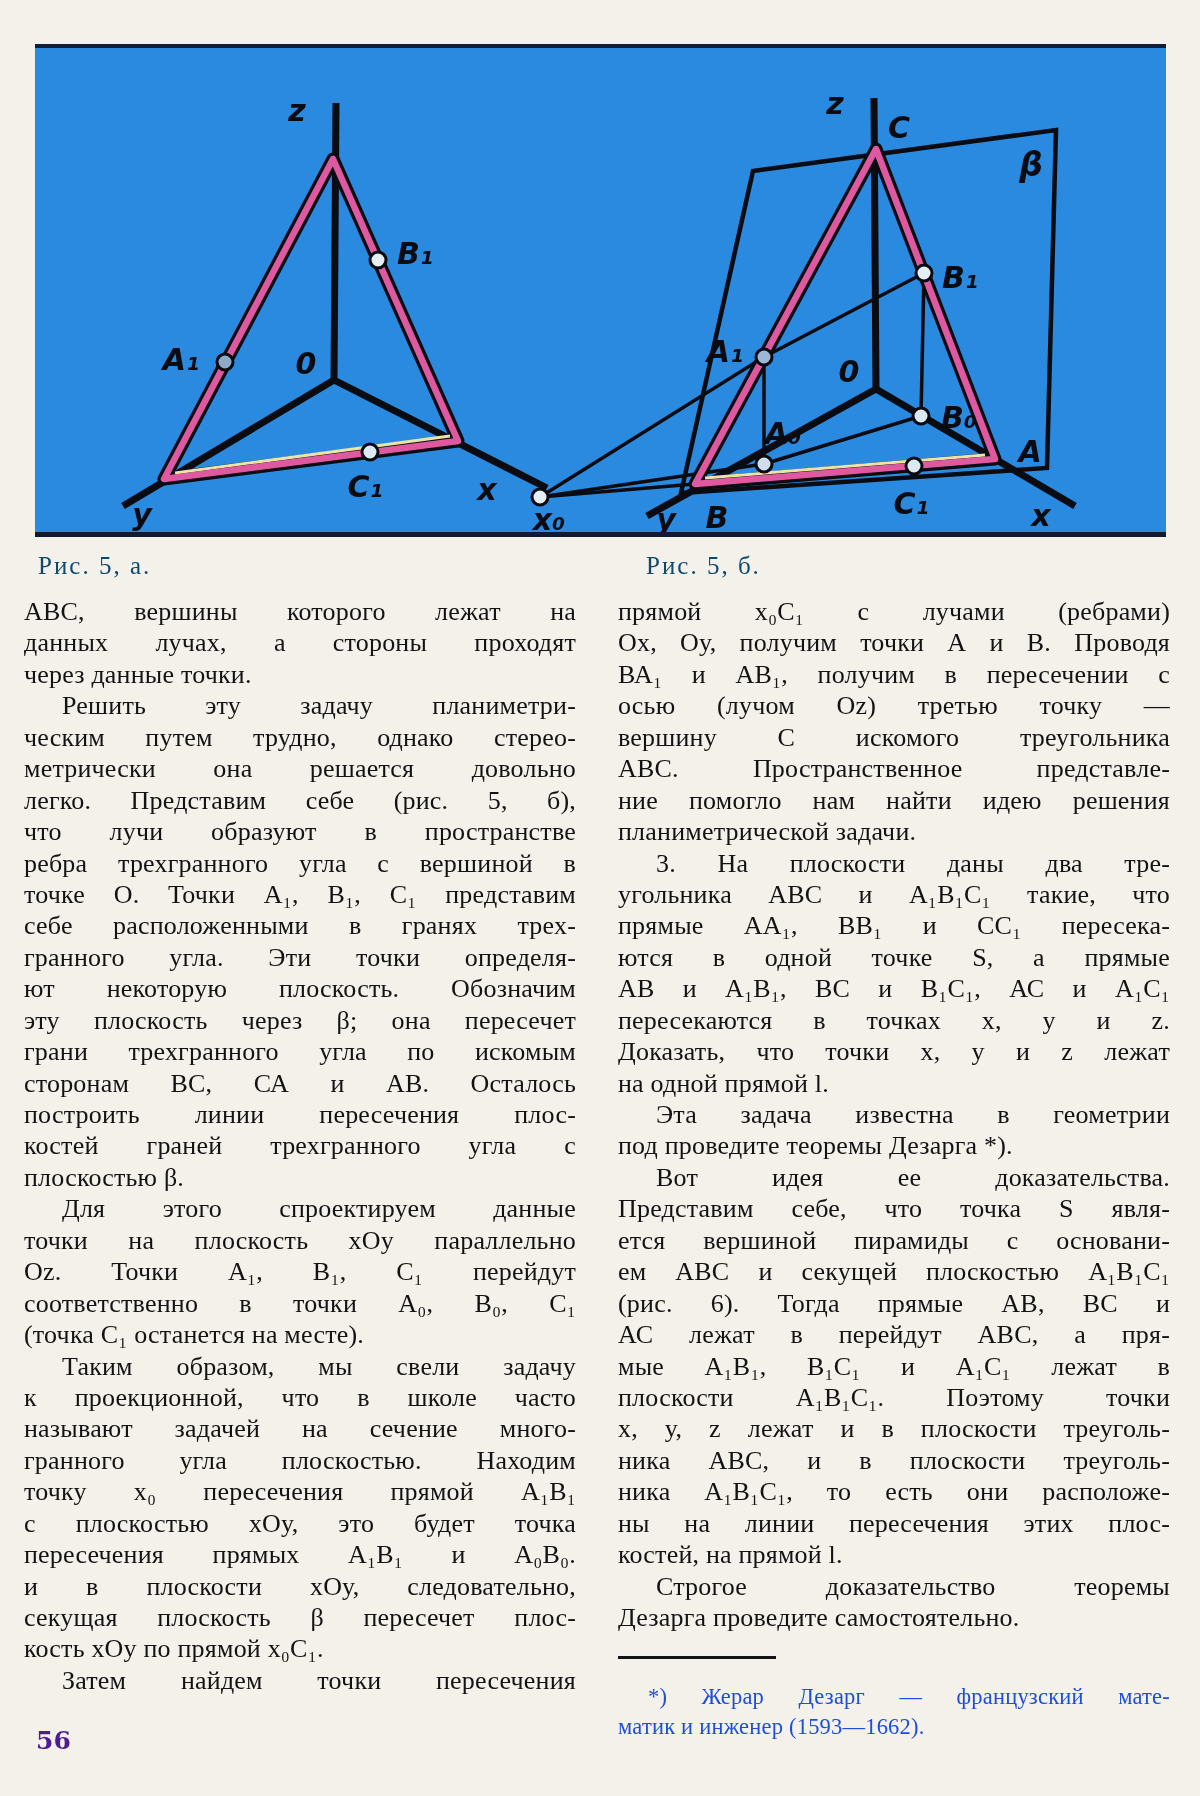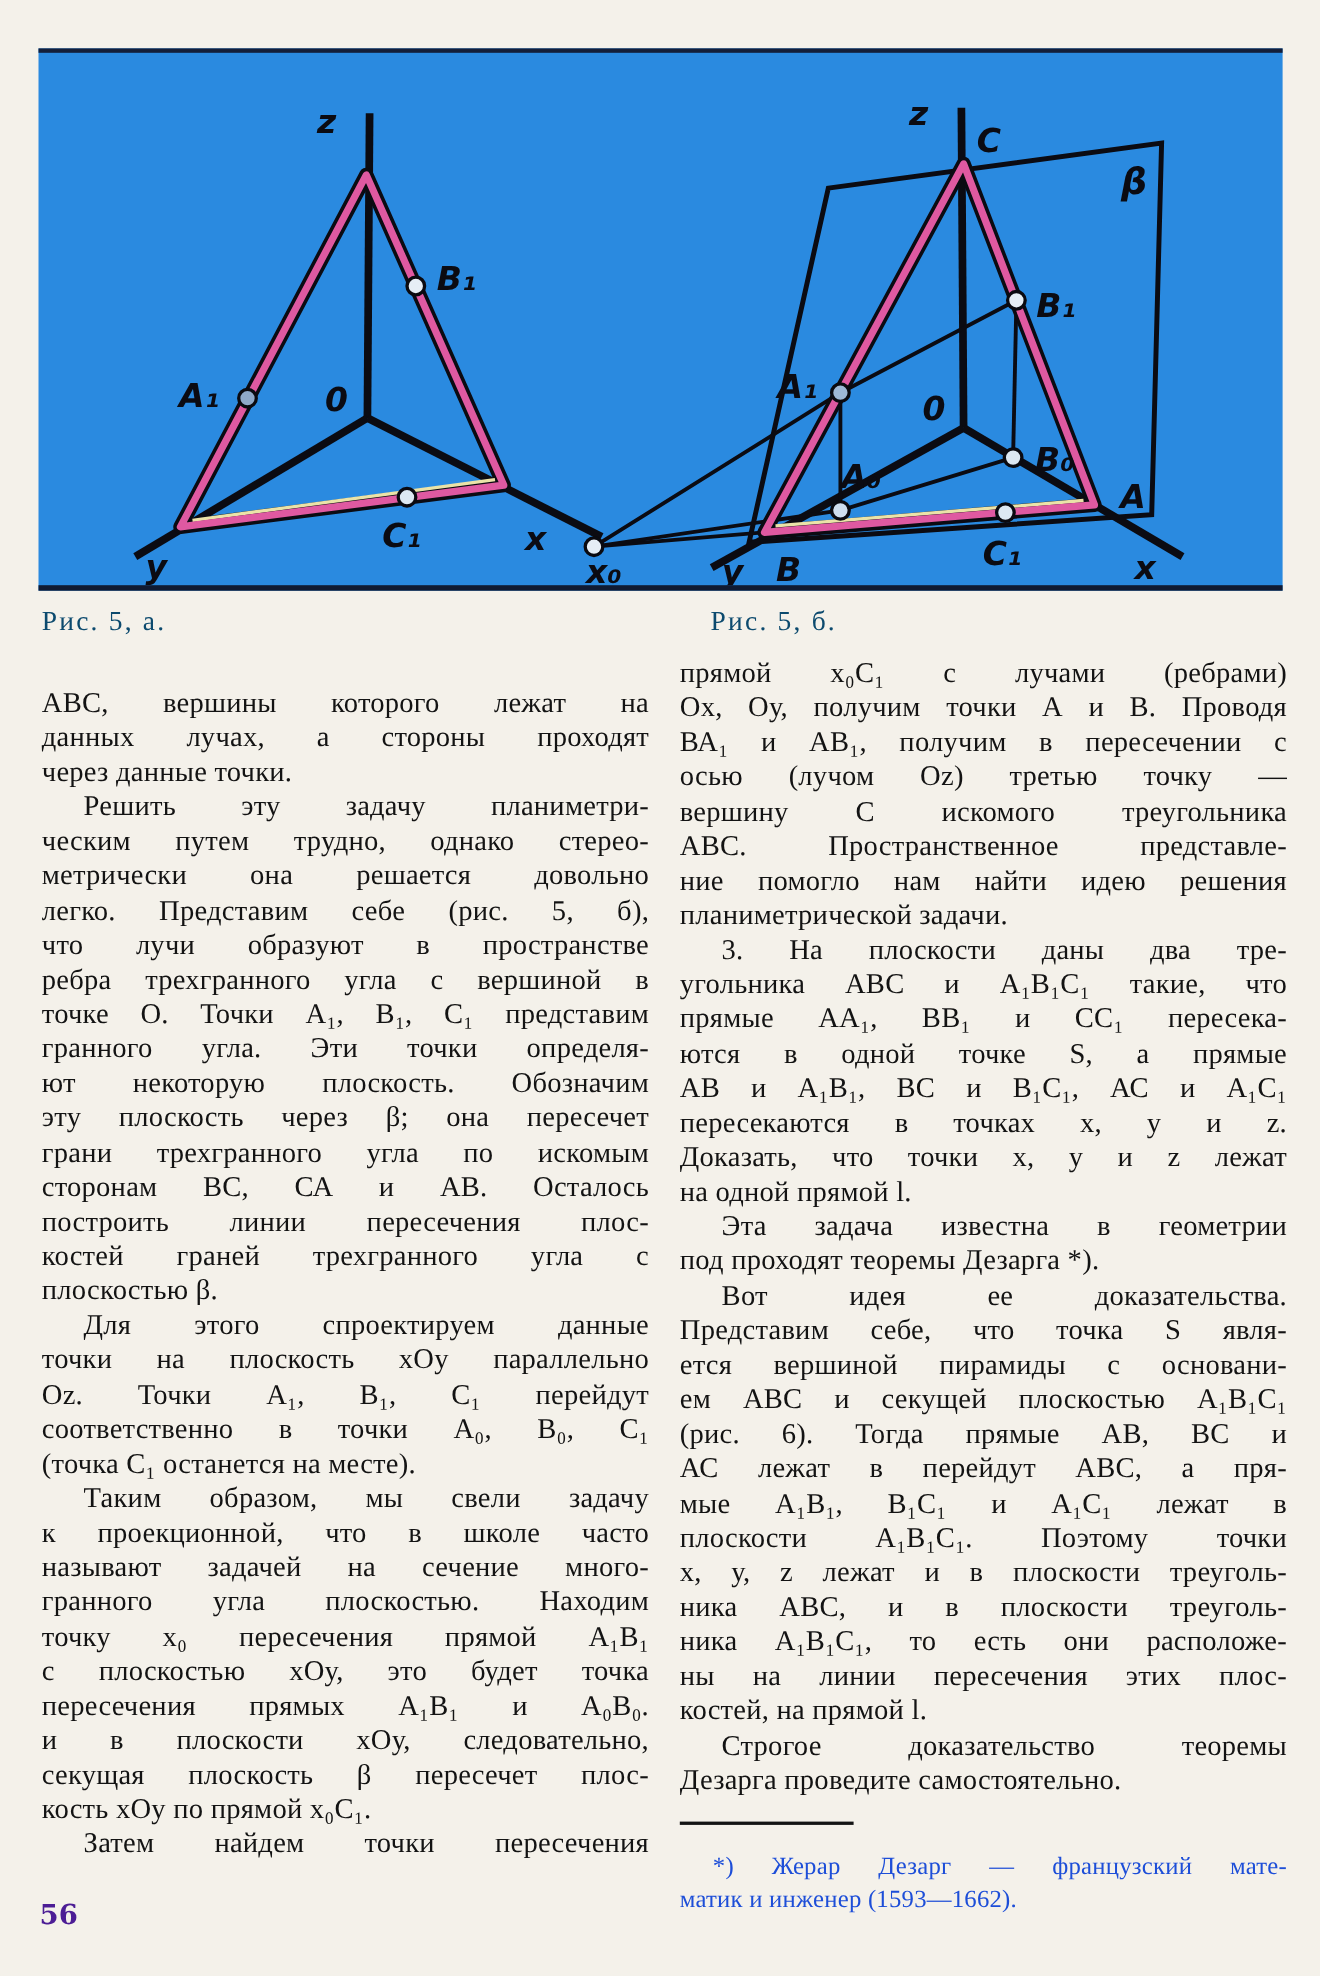--- a/index.html
+++ b/index.html
@@ -37,21 +37,21 @@
     color:#0c4a6e;
   }
   .caption.a{left:38px;}
   .caption.b{left:646px;}
 
   
   .col{
     position:absolute;top:596px;width:552px;
     font-size:26px;color:#131313;
   }
-  .col.left{left:38px;margin-top:27px;}
+  .col.left{left:24px;}
   .col.right{left:618px;}
   .tline{
     display:block;height:31.45px;line-height:31.45px;
     text-align:justify;text-align-last:justify;
     white-space:nowrap;overflow:visible;
     letter-spacing:.2px;
   }
   .tline.ind{text-indent:38px;}
   .tline.end{text-align-last:left;}
 
@@ -155,20 +155,21 @@
       <div class="tline">АВС, вершины которого лежат на</div>
       <div class="tline">данных лучах, а стороны проходят</div>
       <div class="tline end">через данные точки.</div>
       <div class="tline ind">Решить эту задачу планиметри-</div>
       <div class="tline">ческим путем трудно, однако стерео-</div>
       <div class="tline">метрически она решается довольно</div>
       <div class="tline">легко. Представим себе (рис. 5, б),</div>
       <div class="tline">что лучи образуют в пространстве</div>
       <div class="tline">ребра трехгранного угла с вершиной в</div>
       <div class="tline">точке О. Точки А₁, В₁, С₁ представим</div>
+      <div class="tline">себе расположенными в гранях трех-</div>
       <div class="tline">гранного угла. Эти точки определя-</div>
       <div class="tline">ют некоторую плоскость. Обозначим</div>
       <div class="tline">эту плоскость через β; она пересечет</div>
       <div class="tline">грани трехгранного угла по искомым</div>
       <div class="tline">сторонам ВС, СА и АВ. Осталось</div>
       <div class="tline">построить линии пересечения плос-</div>
       <div class="tline">костей граней трехгранного угла с</div>
       <div class="tline end">плоскостью β.</div>
       <div class="tline ind">Для этого спроектируем данные</div>
       <div class="tline">точки на плоскость хОу параллельно</div>
@@ -198,21 +199,21 @@
       <div class="tline end">планиметрической задачи.</div>
       <div class="tline ind">3. На плоскости даны два тре-</div>
       <div class="tline">угольника АВС и А₁В₁С₁ такие, что</div>
       <div class="tline">прямые АА₁, ВВ₁ и СС₁ пересека-</div>
       <div class="tline">ются в одной точке S, а прямые</div>
       <div class="tline">АВ и А₁В₁, ВС и В₁С₁, АС и А₁С₁</div>
       <div class="tline">пересекаются в точках х, у и z.</div>
       <div class="tline">Доказать, что точки х, у и z лежат</div>
       <div class="tline end">на одной прямой l.</div>
       <div class="tline ind">Эта задача известна в геометрии</div>
-      <div class="tline end">под проходят теоремы Дезарга *).</div>
+      <div class="tline end">под проведите теоремы Дезарга *).</div>
       <div class="tline ind">Вот идея ее доказательства.</div>
       <div class="tline">Представим себе, что точка S явля-</div>
       <div class="tline">ется вершиной пирамиды с основани-</div>
       <div class="tline">ем АВС и секущей плоскостью А₁В₁С₁</div>
       <div class="tline">(рис. 6). Тогда прямые АВ, ВС и</div>
       <div class="tline">АС лежат  в перейдут АВС, а пря-</div>
       <div class="tline">мые А₁В₁, В₁С₁ и А₁С₁ лежат в</div>
       <div class="tline">плоскости А₁В₁С₁. Поэтому точки</div>
       <div class="tline">х, у, z лежат и в плоскости треуголь-</div>
       <div class="tline">ника АВС, и в плоскости треуголь-</div>

